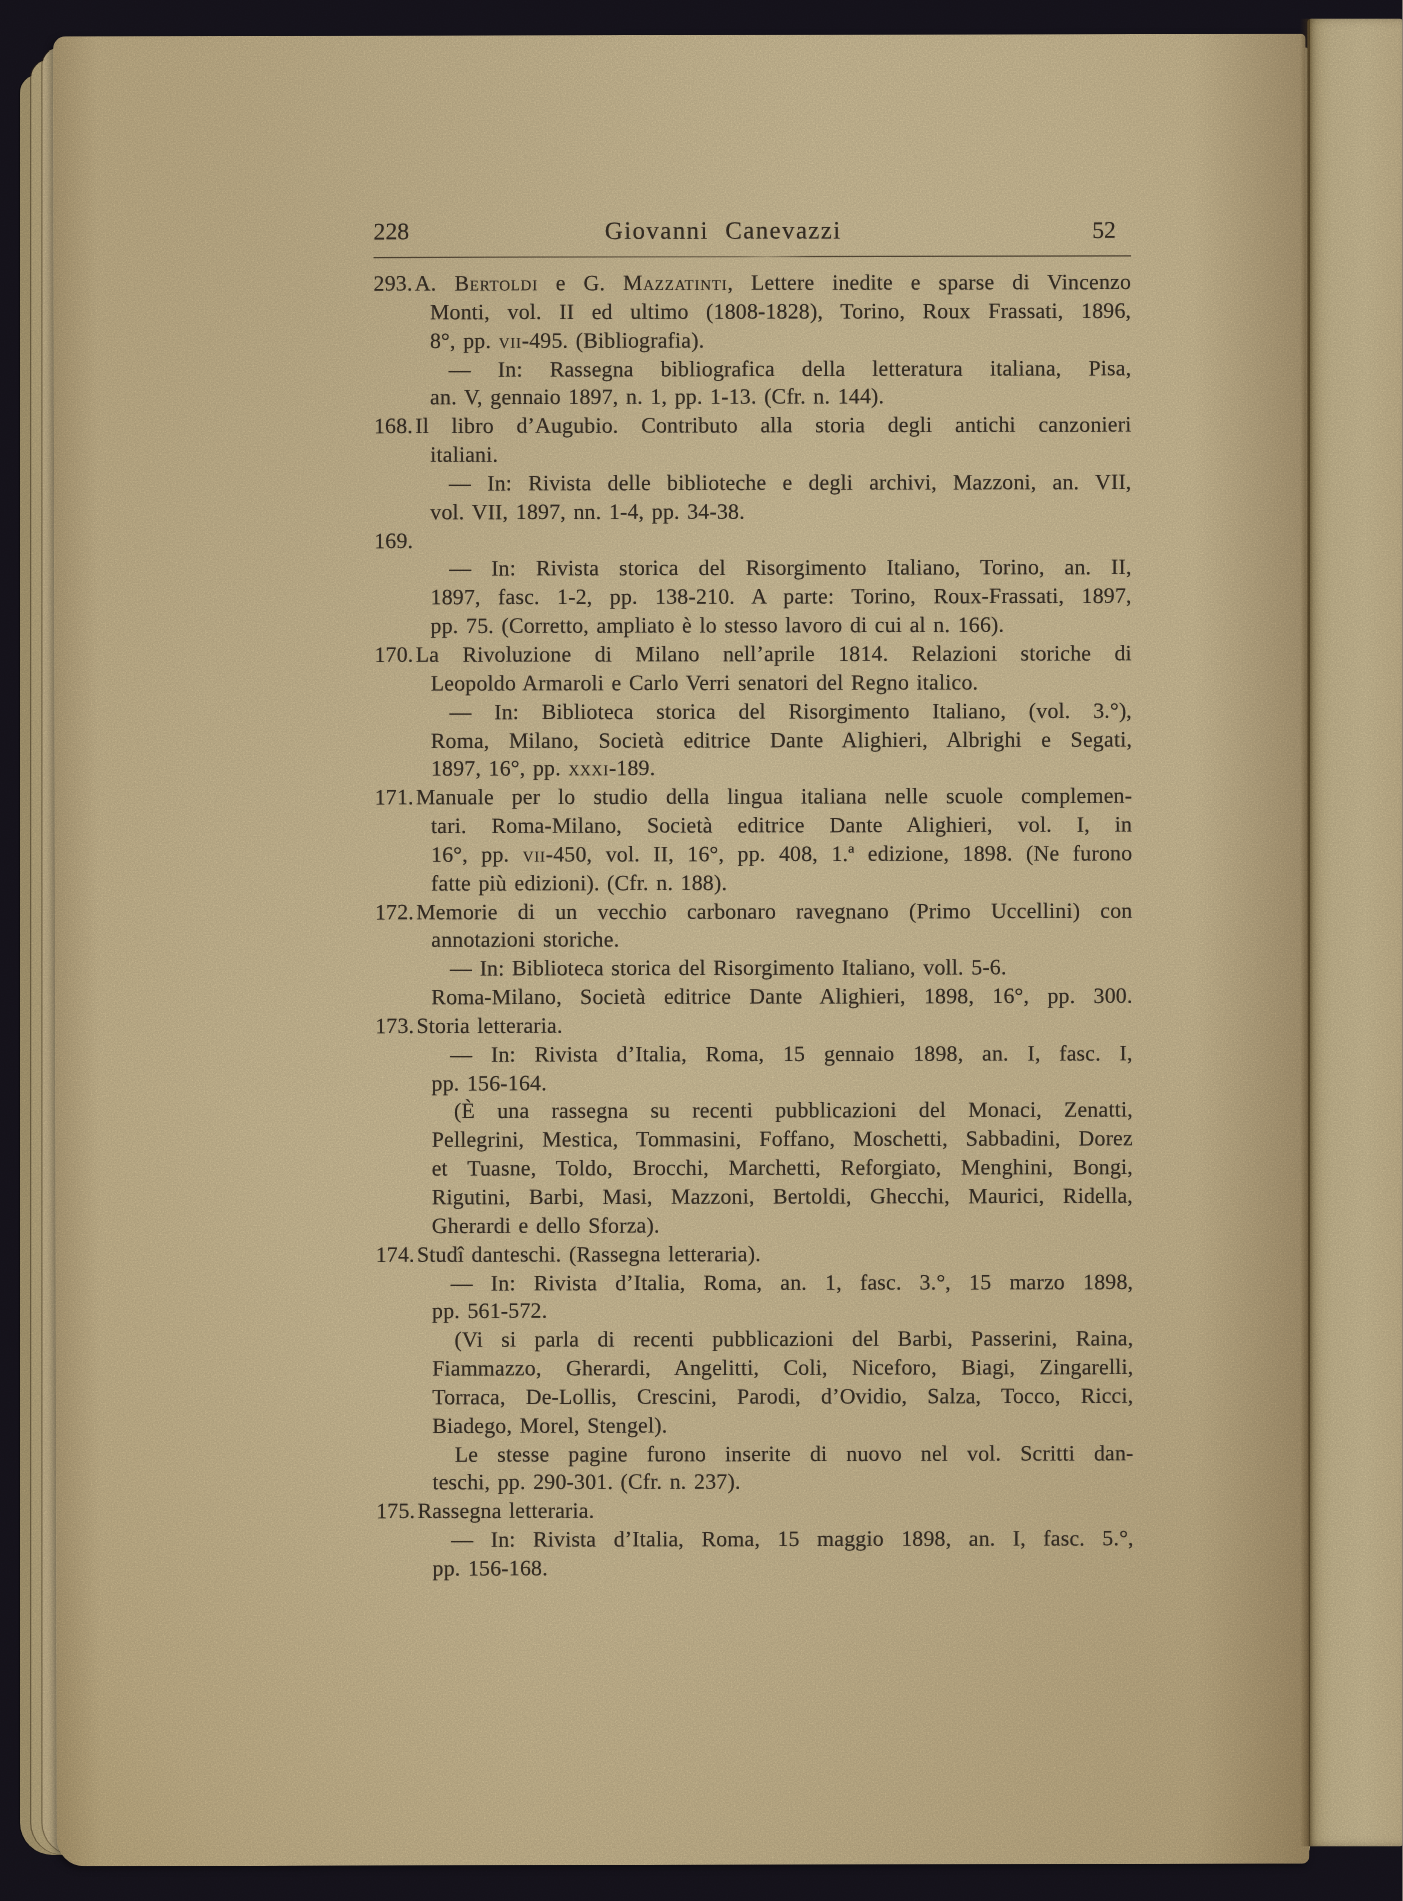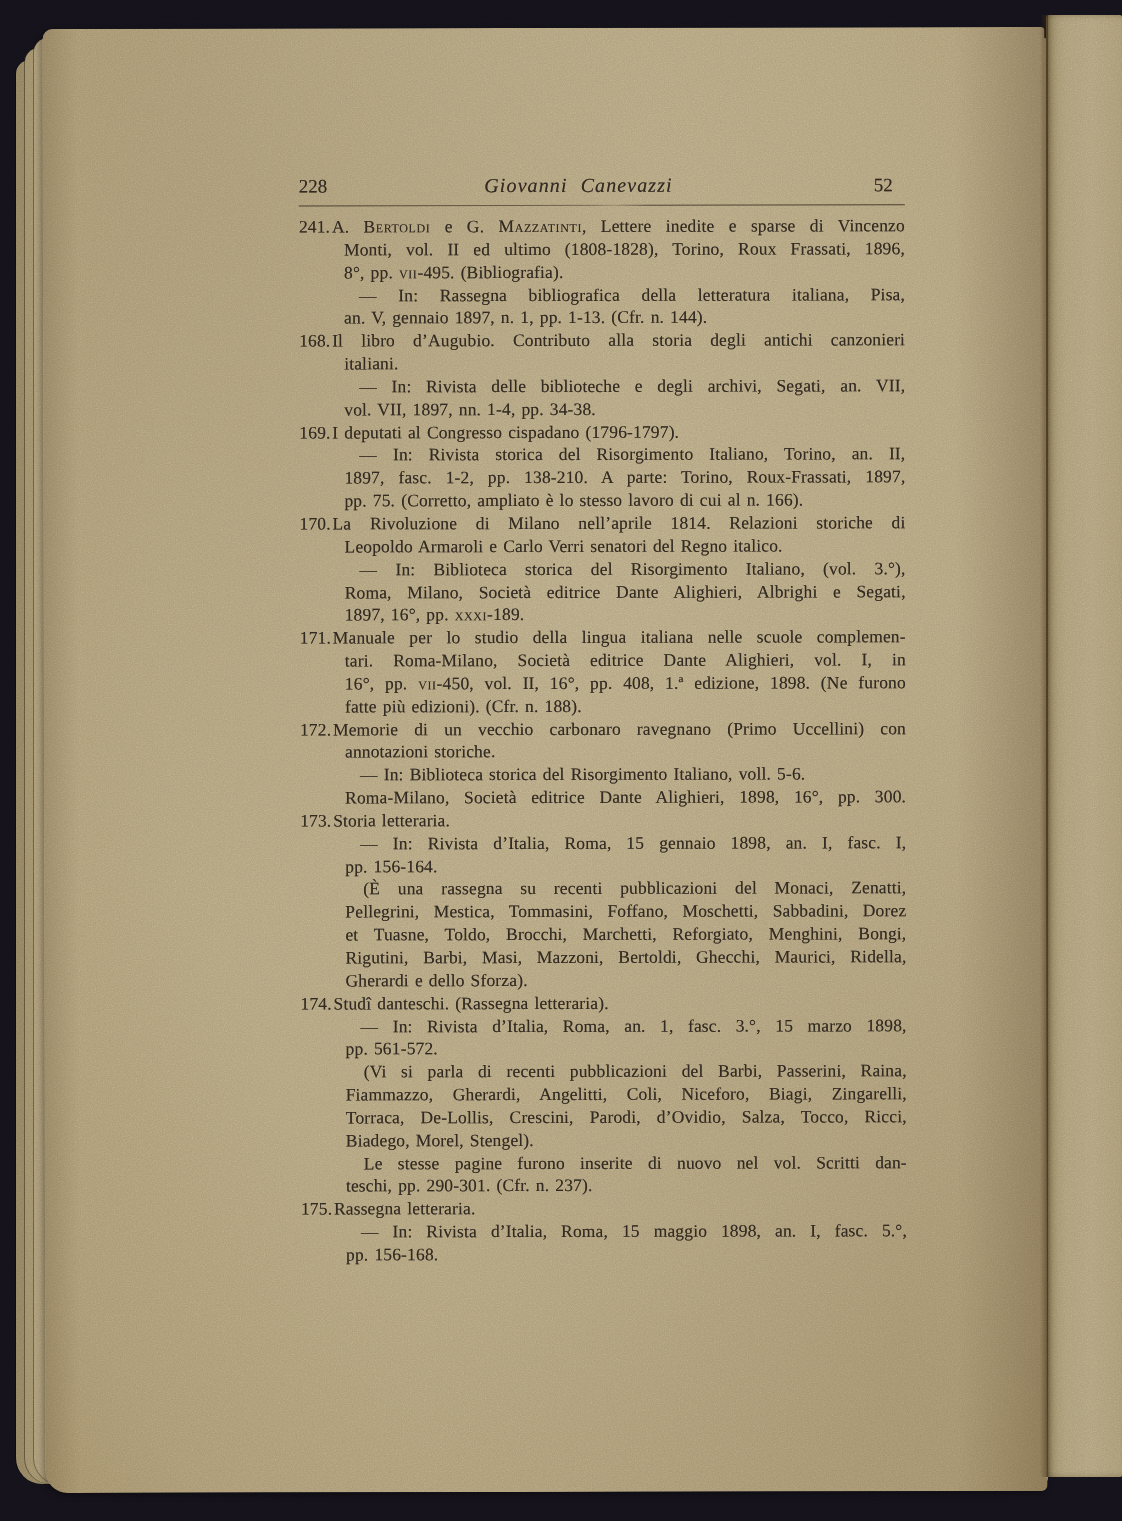--- a/index.html
+++ b/index.html
@@ -33,21 +33,21 @@
   .gutter{
     position:absolute;left:1040px;top:15px;width:8px;height:1462px;
     background:linear-gradient(90deg,rgba(80,60,30,0) 0%,rgba(80,60,30,.38) 70%,rgba(50,35,15,.55) 100%);
   }
   
   .grain{position:absolute;left:0;top:0;width:1122px;height:1521px;opacity:.16;mix-blend-mode:multiply;pointer-events:none;}
   
   .content{position:absolute;left:256px;top:146px;width:606px;color:var(--ink,#3a3127);
     text-shadow:0 0 .6px rgba(58,49,39,.55);}
   .pheader{display:flex;justify-content:space-between;align-items:baseline;font-size:19px;}
-  .pheader .running{font-style:italic;font-size:20px;letter-spacing:1.1px;word-spacing:7px;transform:translateX(-22px);}
+  .pheader .running{font-size:20px;letter-spacing:1.1px;word-spacing:7px;transform:translateX(-22px);}
   .pheader .pnum-r{padding-right:12px;font-family:Liberation Serif, serif;}
   .rule{margin-top:8px;height:1px;width:100%;
     background:linear-gradient(90deg,rgba(70,58,42,.9) 0%,rgba(70,58,42,.55) 48%,rgba(70,58,42,.25) 52%,rgba(70,58,42,.85) 58%,rgba(70,58,42,.9) 100%);}
   .bib{margin-top:9px;font-size:17.5px;letter-spacing:.15px;word-spacing:1.5px;}
   .entry{position:relative;padding-left:33px;}
   .line{position:relative;line-height:22.85px;min-height:22.85px;white-space:nowrap;}
   .line.just{white-space:normal;text-align:justify;text-align-last:justify;}
   .line.cont{padding-left:12px;}
   .line.dash{padding-left:27px;}
   .line.para{padding-left:30px;}
@@ -67,34 +67,34 @@
 <div class="page">
   <div class="content">
     <div class="pheader">
       <span class="pnum-l">228</span>
       <span class="running">Giovanni Canevazzi</span>
       <span class="pnum-r">52</span>
     </div>
     <div class="rule"></div>
     <div class="bib">
         <div class="entry">
-          <div class="line first just"><span class="num">241.</span><span class="sg-n">A. </span><span class="sg-sc">Bertoldi</span><span class="sg-n"> e G. </span><span class="sg-sc">Mazzatinti</span><span class="sg-n">, Lettere inedite e sparse di Vincenzo</span></div>
+          <div class="line first just"><span class="num">293.</span><span class="sg-n">A. </span><span class="sg-sc">Bertoldi</span><span class="sg-n"> e G. </span><span class="sg-sc">Mazzatinti</span><span class="sg-n">, Lettere inedite e sparse di Vincenzo</span></div>
           <div class="line cont just"><span class="sg-n">Monti, vol. II ed ultimo (1808-1828), Torino, Roux Frassati, 1896,</span></div>
           <div class="line cont"><span class="sg-n">8°, pp. </span><span class="sg-sc">vii</span><span class="sg-n">-495. (Bibliografia).</span></div>
           <div class="line dash just"><span class="sg-n">— In: </span><span class="sg-i">Rassegna bibliografica della letteratura italiana,</span><span class="sg-n"> Pisa,</span></div>
           <div class="line cont"><span class="sg-n">an. V, gennaio 1897, n. 1, pp. 1-13. (Cfr. n. 144).</span></div>
         </div>
         <div class="entry">
           <div class="line first just"><span class="num">168.</span><span class="sg-n">Il libro d’Augubio. Contributo alla storia degli antichi canzonieri</span></div>
           <div class="line cont"><span class="sg-n">italiani.</span></div>
-          <div class="line dash just"><span class="sg-n">— In: </span><span class="sg-i">Rivista delle biblioteche e degli archivi,</span><span class="sg-n"> Segati, an. VII,</span></div>
+          <div class="line dash just"><span class="sg-n">— In: </span><span class="sg-i">Rivista delle biblioteche e degli archivi,</span><span class="sg-n"> Mazzoni, an. VII,</span></div>
           <div class="line cont"><span class="sg-n">vol. VII, 1897, nn. 1-4, pp. 34-38.</span></div>
         </div>
         <div class="entry">
-          <div class="line first"><span class="num">169.</span><span class="sg-n">I deputati al Congresso cispadano (1796-1797).</span></div>
+          <div class="line first"><span class="num">169.</span></div>
           <div class="line dash just"><span class="sg-n">— In: </span><span class="sg-i">Rivista storica del Risorgimento Italiano,</span><span class="sg-n"> Torino, an. II,</span></div>
           <div class="line cont just"><span class="sg-n">1897, fasc. 1-2, pp. 138-210. A parte: Torino, Roux-Frassati, 1897,</span></div>
           <div class="line cont"><span class="sg-n">pp. 75. (Corretto, ampliato è lo stesso lavoro di cui al n. 166).</span></div>
         </div>
         <div class="entry">
           <div class="line first just"><span class="num">170.</span><span class="sg-n">La Rivoluzione di Milano nell’aprile 1814. Relazioni storiche di</span></div>
           <div class="line cont"><span class="sg-n">Leopoldo Armaroli e Carlo Verri senatori del Regno italico.</span></div>
           <div class="line dash just"><span class="sg-n">— In: </span><span class="sg-i">Biblioteca storica del Risorgimento Italiano,</span><span class="sg-n"> (vol. 3.°),</span></div>
           <div class="line cont just"><span class="sg-n">Roma, Milano, Società editrice Dante Alighieri, Albrighi e Segati,</span></div>
           <div class="line cont"><span class="sg-n">1897, 16°, pp. </span><span class="sg-sc">xxxi</span><span class="sg-n">-189.</span></div>

